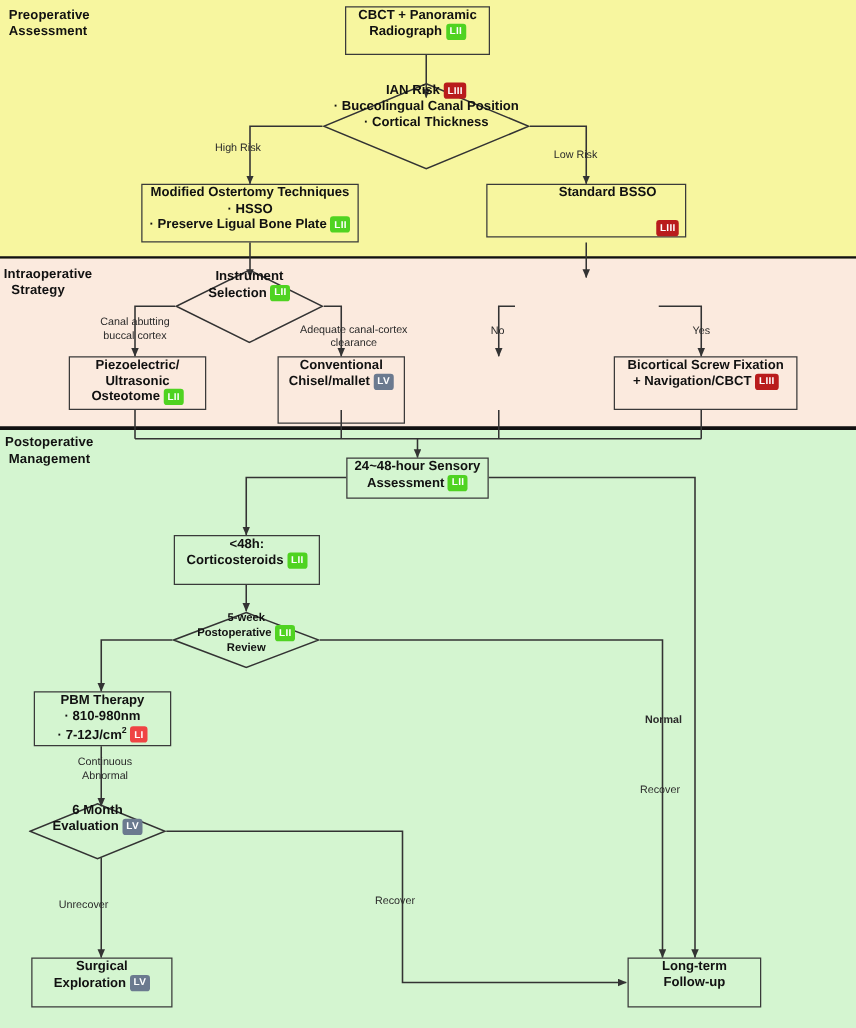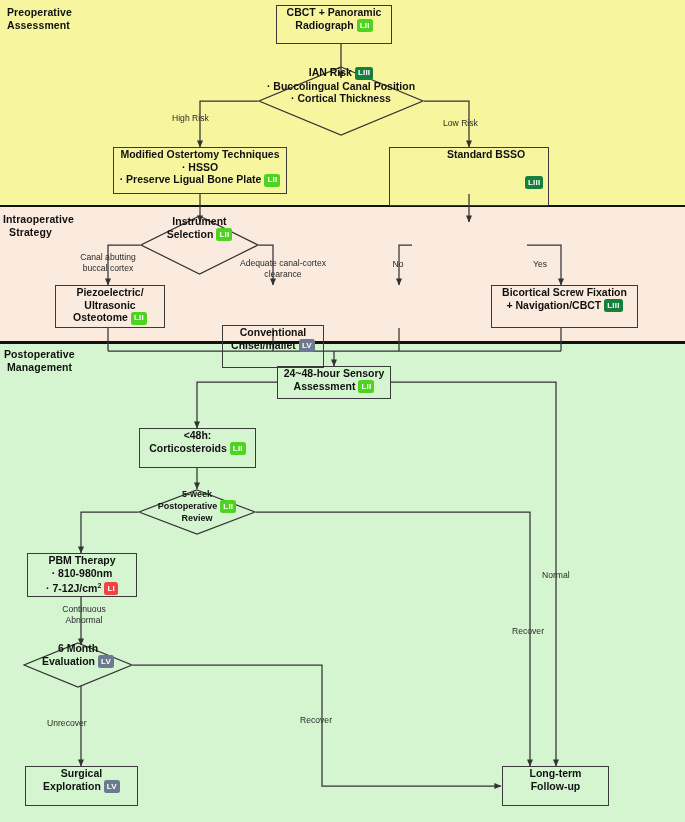--- a/index.html
+++ b/index.html
@@ -53,21 +53,21 @@
     display:inline-block;vertical-align:middle;
     color:#fff;font-size:8px;font-weight:bold;
     line-height:1;
     padding:2.5px 3px;
     border-radius:2.5px;
     margin-left:3px;
     letter-spacing:.2px;
     white-space:nowrap;
   }
   .badge.green{background:#4fd321;}
-  .badge.orange{background:#15803d;}
+  .badge.orange{background:#b91c1c;}
   .badge.slate{background:#6b7a8f;}
   .badge.blue{background:#ef4444;}
 
   
   .elabel{
     position:absolute;
     font-size:8.6px;line-height:10.5px;
     color:#2a2a2a;font-weight:normal;
     white-space:pre;
     text-align:center;
@@ -163,21 +163,21 @@
   <div class="elabel" style="left:443px;top:118px;width:60px;text-align:left;">Low Risk</div>
 
   <div class="node box" style="left:113px;top:147px;width:174px;height:47px;">
     <div class="inner">
       <span>Modified Ostertomy Techniques</span><br>
       <span>· HSSO</span><br>
       <span>· Preserve Ligual Bone Plate</span><span class="badge green">LII</span>
     </div>
   </div>
 
-  <div class="node box" style="left:389px;top:147px;width:160px;height:59px;padding-left:34px;">
+  <div class="node box" style="left:389px;top:147px;width:160px;height:43px;padding-left:34px;">
     <div class="inner">
       <span>Standard BSSO</span>
     </div>
   </div>
   <span class="badge orange" style="position:absolute;left:522px;top:176px;">LIII</span>
 
   <div class="node diamond" style="left:140px;top:215px;width:119px;height:60px;">
     <svg class="dshape" viewBox="0 0 119 60" preserveAspectRatio="none">
       <polygon points="59.5,1 118,30 59.5,59 1,30" fill="none" stroke="#333" stroke-width="1.2" vector-effect="non-scaling-stroke"></polygon>
     </svg>
@@ -187,31 +187,31 @@
     </div>
   </div>
 
   <div class="elabel" style="left:60px;top:252px;width:96px;">Canal abutting
 buccal cortex</div>
   <div class="elabel" style="left:228px;top:258px;width:110px;">Adequate canal-cortex
 clearance</div>
 
 
   <div class="elabel" style="left:386px;top:259px;width:24px;">No</div>
-  <div class="elabel" style="left:528px;top:259px;width:24px;">Yes</div>
+  <div class="elabel" style="left:549px;top:259px;width:24px;">Yes</div>
 
   <div class="node box" style="left:55px;top:285px;width:110px;height:43px;">
     <div class="inner">
       <span>Piezoelectric/</span><br>
       <span>Ultrasonic</span><br>
       <span>Osteotome</span><span class="badge green">LII</span>
     </div>
   </div>
 
-  <div class="node box" style="left:222px;top:285px;width:102px;height:43px;margin-top:40px;">
+  <div class="node box" style="left:222px;top:285px;width:102px;height:54px;">
     <div class="inner">
       <span>Conventional</span><br>
       <span>Chisel/mallet</span><span class="badge slate">LV</span>
     </div>
   </div>
 
 
   <div class="node box" style="left:491px;top:285px;width:147px;height:43px;">
     <div class="inner">
       <span>Bicortical Screw Fixation</span><br>
@@ -261,21 +261,21 @@
     </svg>
     <div class="dtext">
       <span>6 Month</span><br>
       <span>Evaluation</span><span class="badge slate">LV</span>
     </div>
   </div>
 
   <div class="elabel" style="left:47px;top:718px;width:70px;text-align:left;">Unrecover</div>
   <div class="elabel" style="left:300px;top:715px;width:60px;text-align:left;">Recover</div>
   <div class="elabel" style="left:512px;top:626px;width:60px;text-align:left;">Recover</div>
-  <div class="elabel" style="left:542px;top:570px;width:60px;text-align:left;">Normal</div>
+  <div class="elabel" style="left:516px;top:570px;width:60px;text-align:left;font-weight:bold;">Normal</div>
 
   <div class="node box" style="left:25px;top:766px;width:113px;height:40px;">
     <div class="inner">
       <span>Surgical</span><br>
       <span>Exploration</span><span class="badge slate">LV</span>
     </div>
   </div>
 
   <div class="node box" style="left:502px;top:766px;width:107px;height:40px;">
     <div class="inner">

